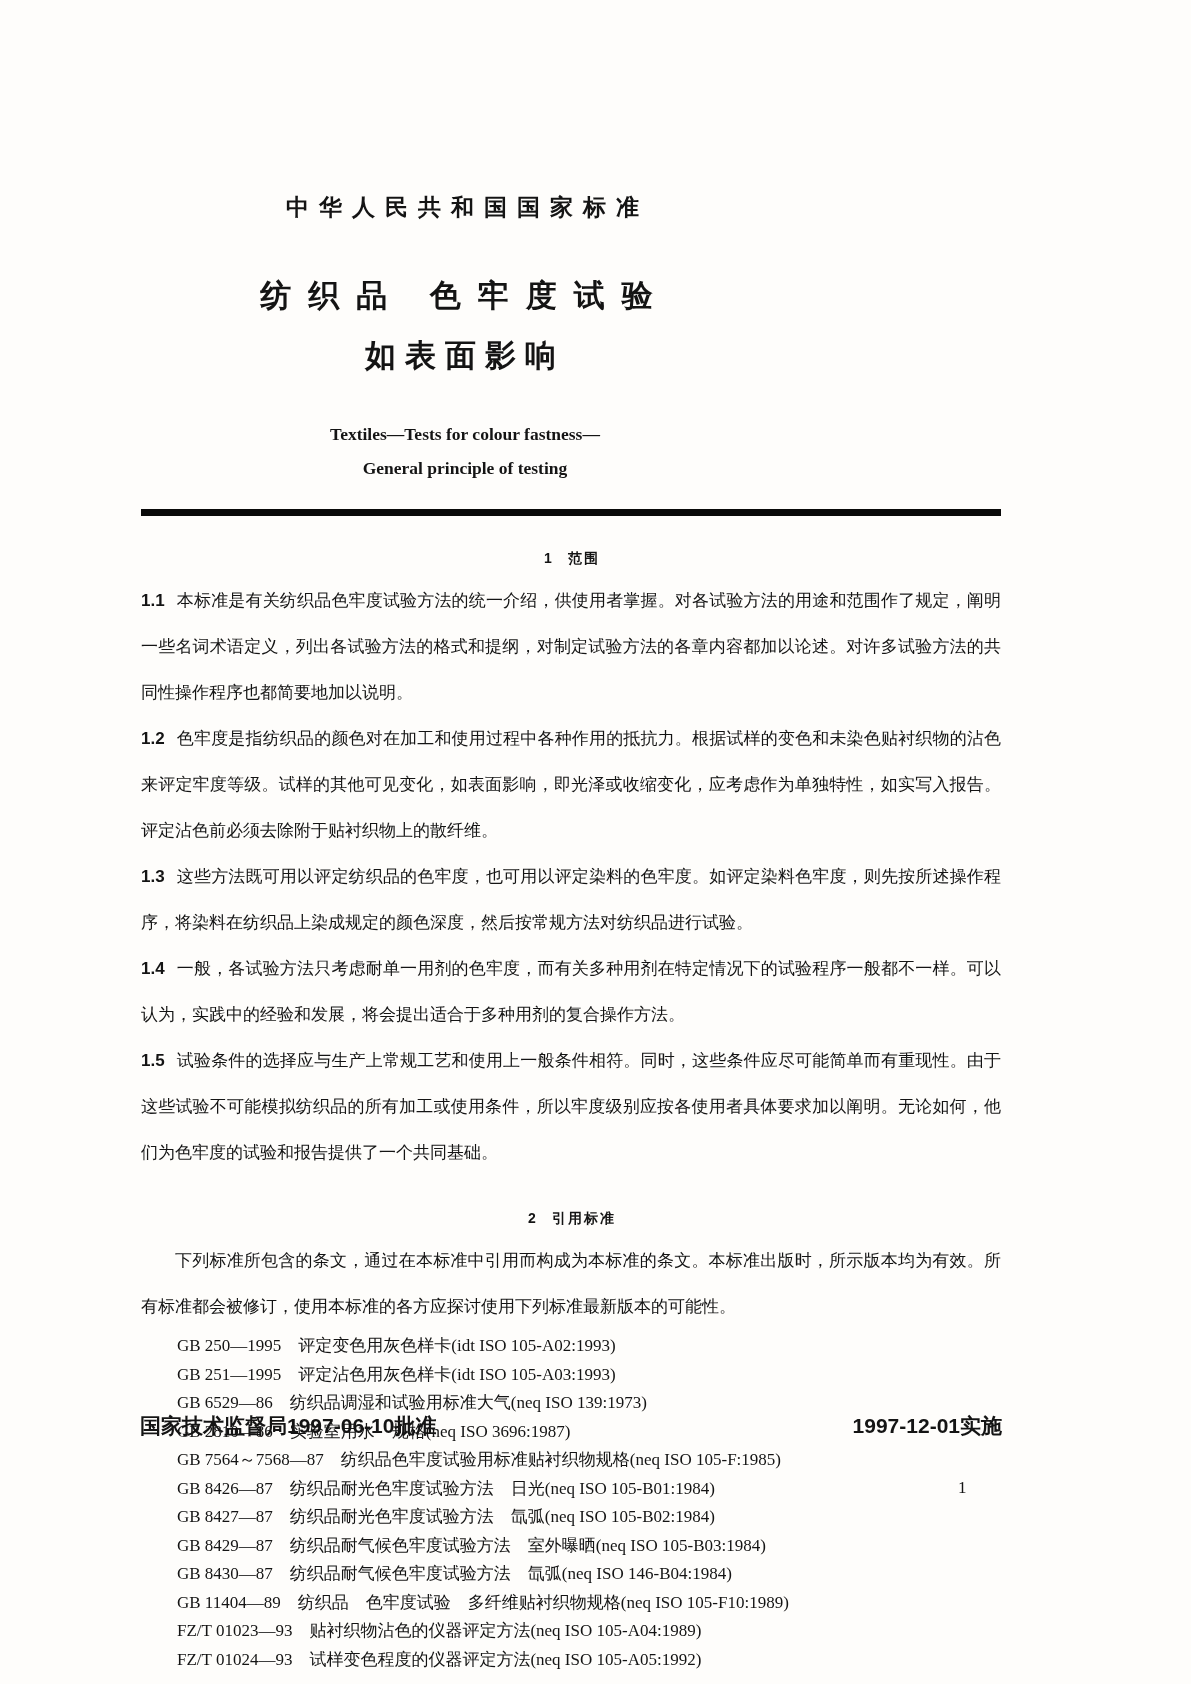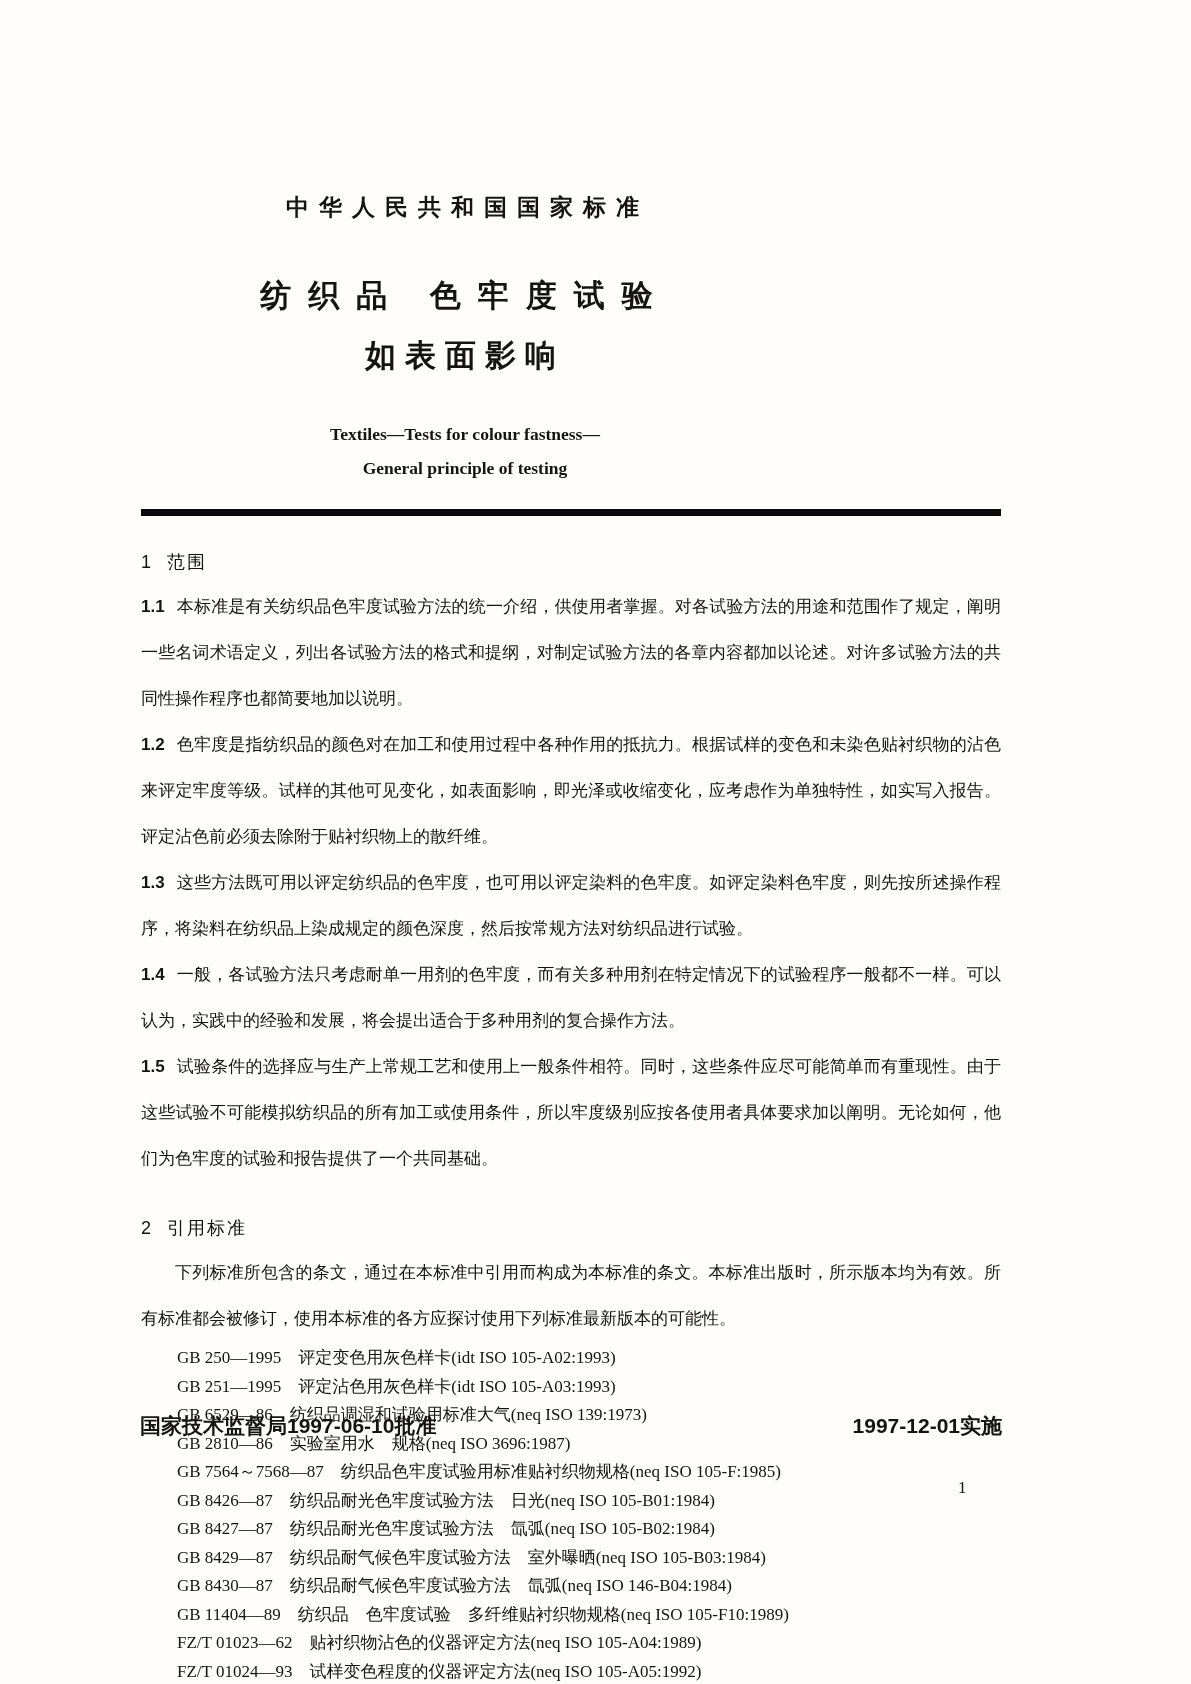--- a/index.html
+++ b/index.html
@@ -85,25 +85,26 @@
   }
   .rule {
     margin-top: 24px;
     width: 860px;
     height: 7px;
     background: #0a0a0a;
   }
   
   .sec-heading {
     font-family: "Liberation Sans", sans-serif;
-    font-weight: normal;
-    font-size: 18px;
+    font-weight: bold;
+    font-size: 14px;
     margin-top: 34px;
     margin-bottom: 10px;
     letter-spacing: 2px;
+    text-align: center;
   }
   .sec-heading .sec-num { margin-right: 16px; letter-spacing: 0; }
   .para {
     font-size: 17px;
     line-height: 46px;
     text-align: justify;
     width: 860px;
   }
   .para .pnum {
     font-family: "Liberation Sans", sans-serif;
@@ -193,21 +194,21 @@
       <div class="ref-item">GB 250—1995　评定变色用灰色样卡(idt ISO 105-A02:1993)</div>
       <div class="ref-item">GB 251—1995　评定沾色用灰色样卡(idt ISO 105-A03:1993)</div>
       <div class="ref-item">GB 6529—86　纺织品调湿和试验用标准大气(neq ISO 139:1973)</div>
       <div class="ref-item">GB 2810—86　实验室用水　规格(neq ISO 3696:1987)</div>
       <div class="ref-item">GB 7564～7568—87　纺织品色牢度试验用标准贴衬织物规格(neq ISO 105-F:1985)</div>
       <div class="ref-item">GB 8426—87　纺织品耐光色牢度试验方法　日光(neq ISO 105-B01:1984)</div>
       <div class="ref-item">GB 8427—87　纺织品耐光色牢度试验方法　氙弧(neq ISO 105-B02:1984)</div>
       <div class="ref-item">GB 8429—87　纺织品耐气候色牢度试验方法　室外曝晒(neq ISO 105-B03:1984)</div>
       <div class="ref-item">GB 8430—87　纺织品耐气候色牢度试验方法　氙弧(neq ISO 146-B04:1984)</div>
       <div class="ref-item">GB 11404—89　纺织品　色牢度试验　多纤维贴衬织物规格(neq ISO 105-F10:1989)</div>
-      <div class="ref-item">FZ/T 01023—62　贴衬织物沾色的仪器评定方法(neq ISO 105-A04:1989)</div>
+      <div class="ref-item">FZ/T 01023—93　贴衬织物沾色的仪器评定方法(neq ISO 105-A04:1989)</div>
       <div class="ref-item">FZ/T 01024—93　试样变色程度的仪器评定方法(neq ISO 105-A05:1992)</div>
     </div>
 
   </div>
 
   <div class="footer">
     <span>国家技术监督局1997-06-10批准</span>
     <span>1997-12-01实施</span>
   </div>
 

